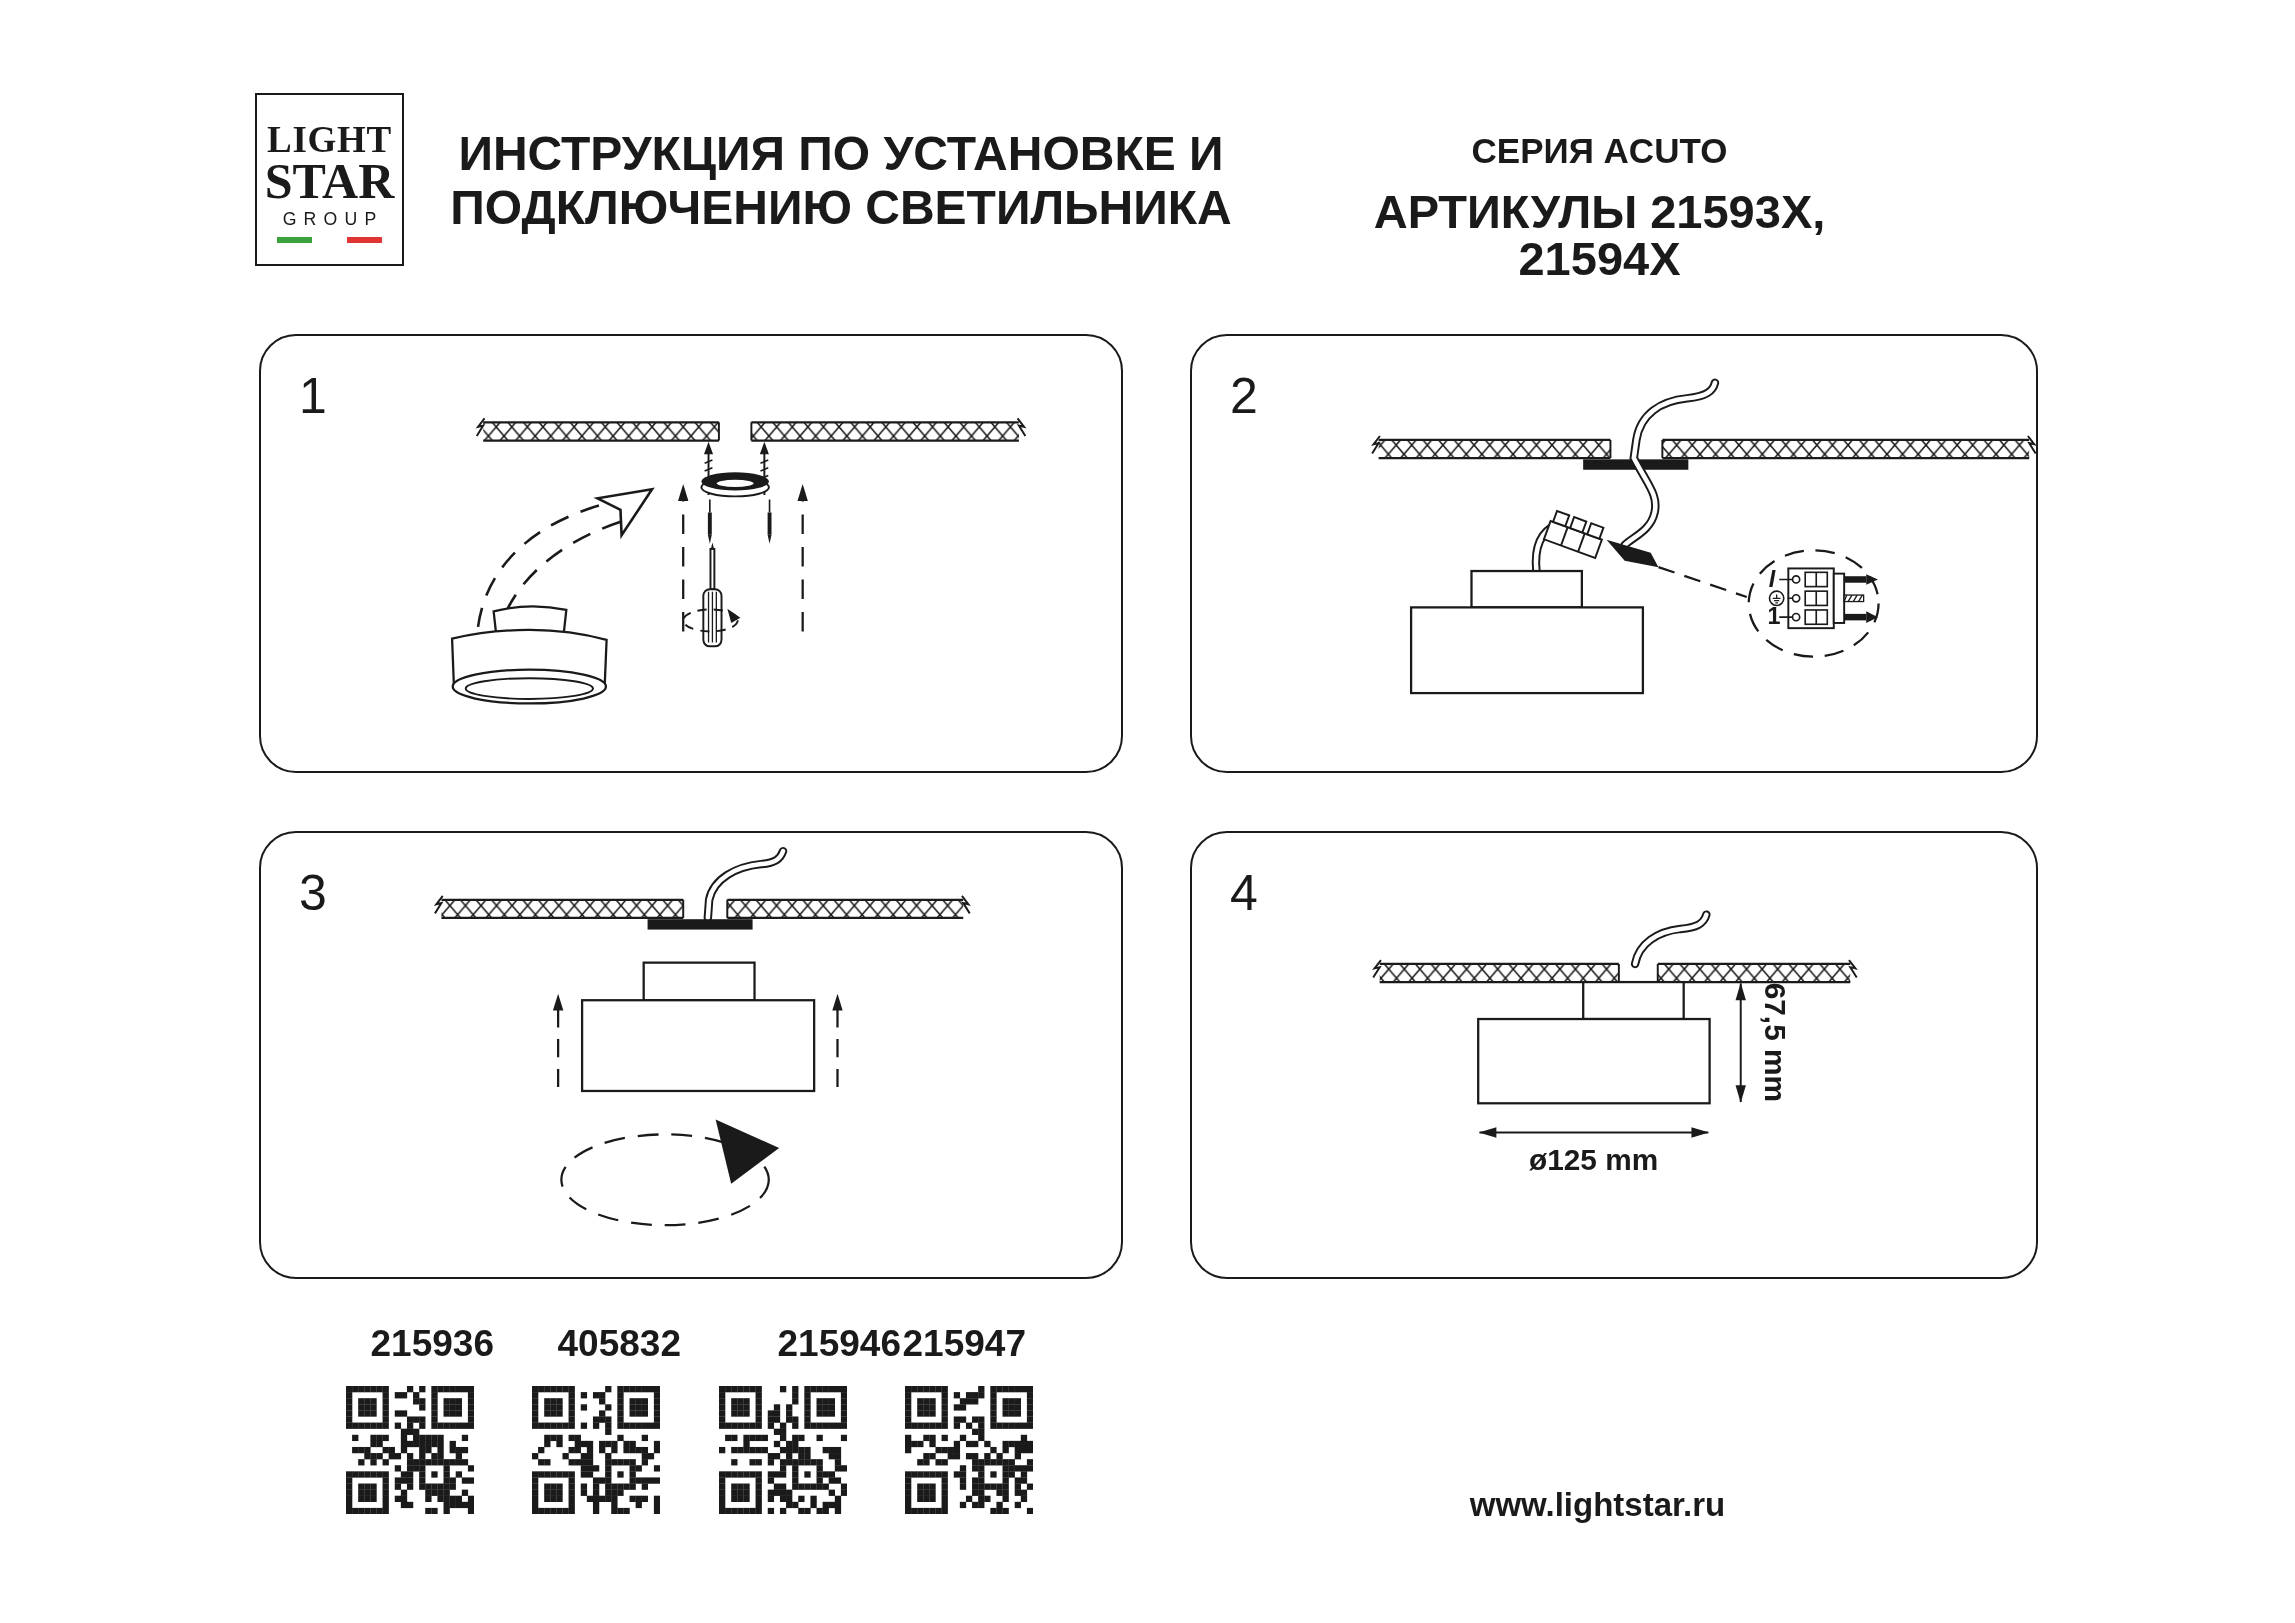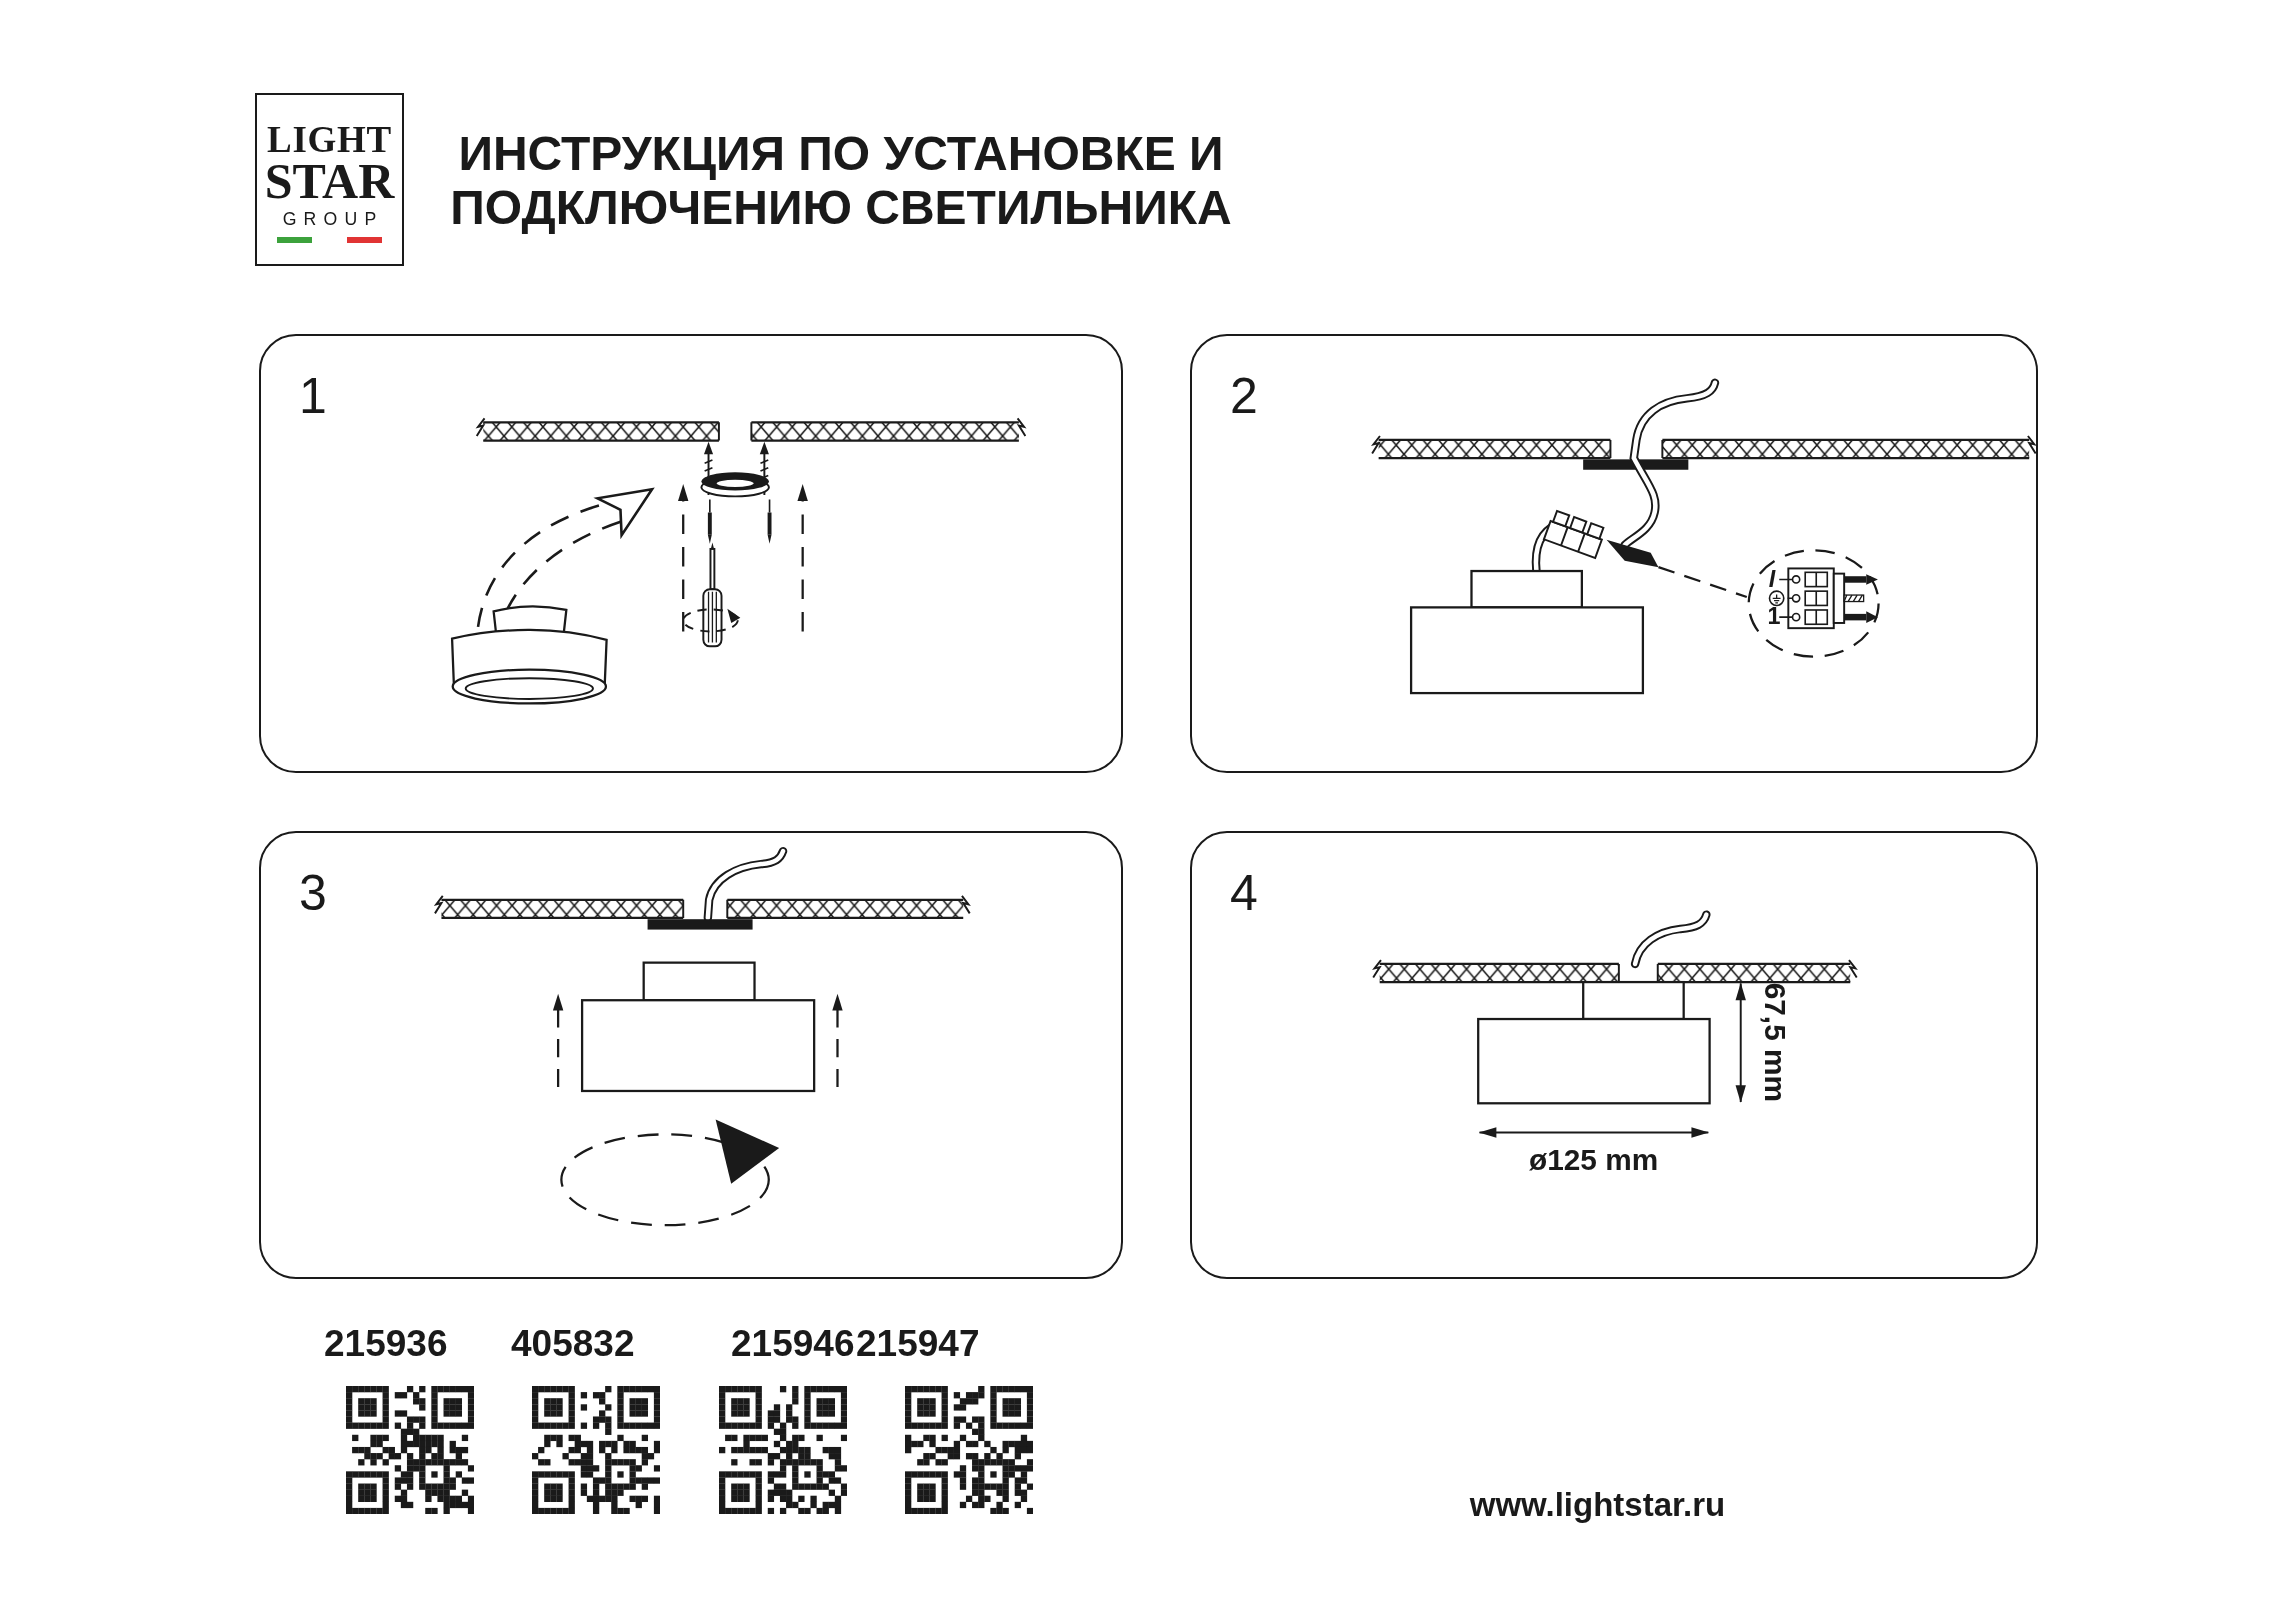--- a/index.html
+++ b/index.html
@@ -23,21 +23,21 @@
   
   .panel{border:2.6px solid #1a1a1a;border-radius:37px;box-sizing:border-box;background:#fff;}
   .panel svg{position:absolute;left:0;top:0;width:100%;height:100%;}
   .p1{left:259px;top:334px;width:864px;height:439px;}
   .p2{left:1190px;top:334px;width:848px;height:439px;}
   .p3{left:259px;top:831px;width:864px;height:448px;}
   .p4{left:1190px;top:831px;width:848px;height:448px;}
   .step-num{position:absolute;left:38px;top:31px;font-size:50px;font-weight:400;}
 
   
-  .article-code{top:1323px;width:170px;text-align:left;font-size:37px;font-weight:700;}
+  .article-code{top:1323px;width:170px;text-align:right;font-size:37px;font-weight:700;}
   .qr{top:1386px;width:128px;height:128px;}
   .website{left:1401px;top:1486px;width:393px;text-align:center;font-size:33px;font-weight:700;}
 
   
   .ln{stroke:#1a1a1a;fill:none;}
   .fw{fill:#fff;stroke:#1a1a1a;}
   .fb{fill:#1a1a1a;stroke:none;}
   text.dim{font-family:"Liberation Sans",sans-serif;font-weight:700;font-size:46px;fill:#1a1a1a;}
   text.tlabel{font-family:"Liberation Sans",sans-serif;font-weight:700;font-size:36px;fill:#1a1a1a;}
 </style>
@@ -63,20 +63,24 @@
       <span style="background:#ffffff"></span>
       <span style="background:#e13434"></span>
     </div>
   </div>
 
   <div class="abs main-title">
     <div>ИНСТРУКЦИЯ ПО УСТАНОВКЕ И</div>
     <div>ПОДКЛЮЧЕНИЮ СВЕТИЛЬНИКА</div>
   </div>
 
+  <div class="abs series-block">
+    <div class="series-line">СЕРИЯ ACUTO</div>
+    <div class="articles-line">АРТИКУЛЫ 21593X, 21594X</div>
+  </div>
 
   <div class="abs panel p1">
     <svg viewBox="0 0 1320 670">
 
       <g>
         <rect x="340" y="133" width="825" height="28" fill="url(#xh)"></rect>
         <path class="ln" stroke-width="3.5" d="M340,133 H1165 M340,161 H1165"></path>
         <rect x="703" y="129" width="50" height="36" fill="#fff"></rect>
         <path class="ln" stroke-width="3" d="M703,133 V161 M753,133 V161"></path>
         <path class="ln" stroke-width="3" d="M342,127 l-10,13 l8,-2 l-10,16 M1163,127 l10,13 l-8,-2 l10,16"></path>

